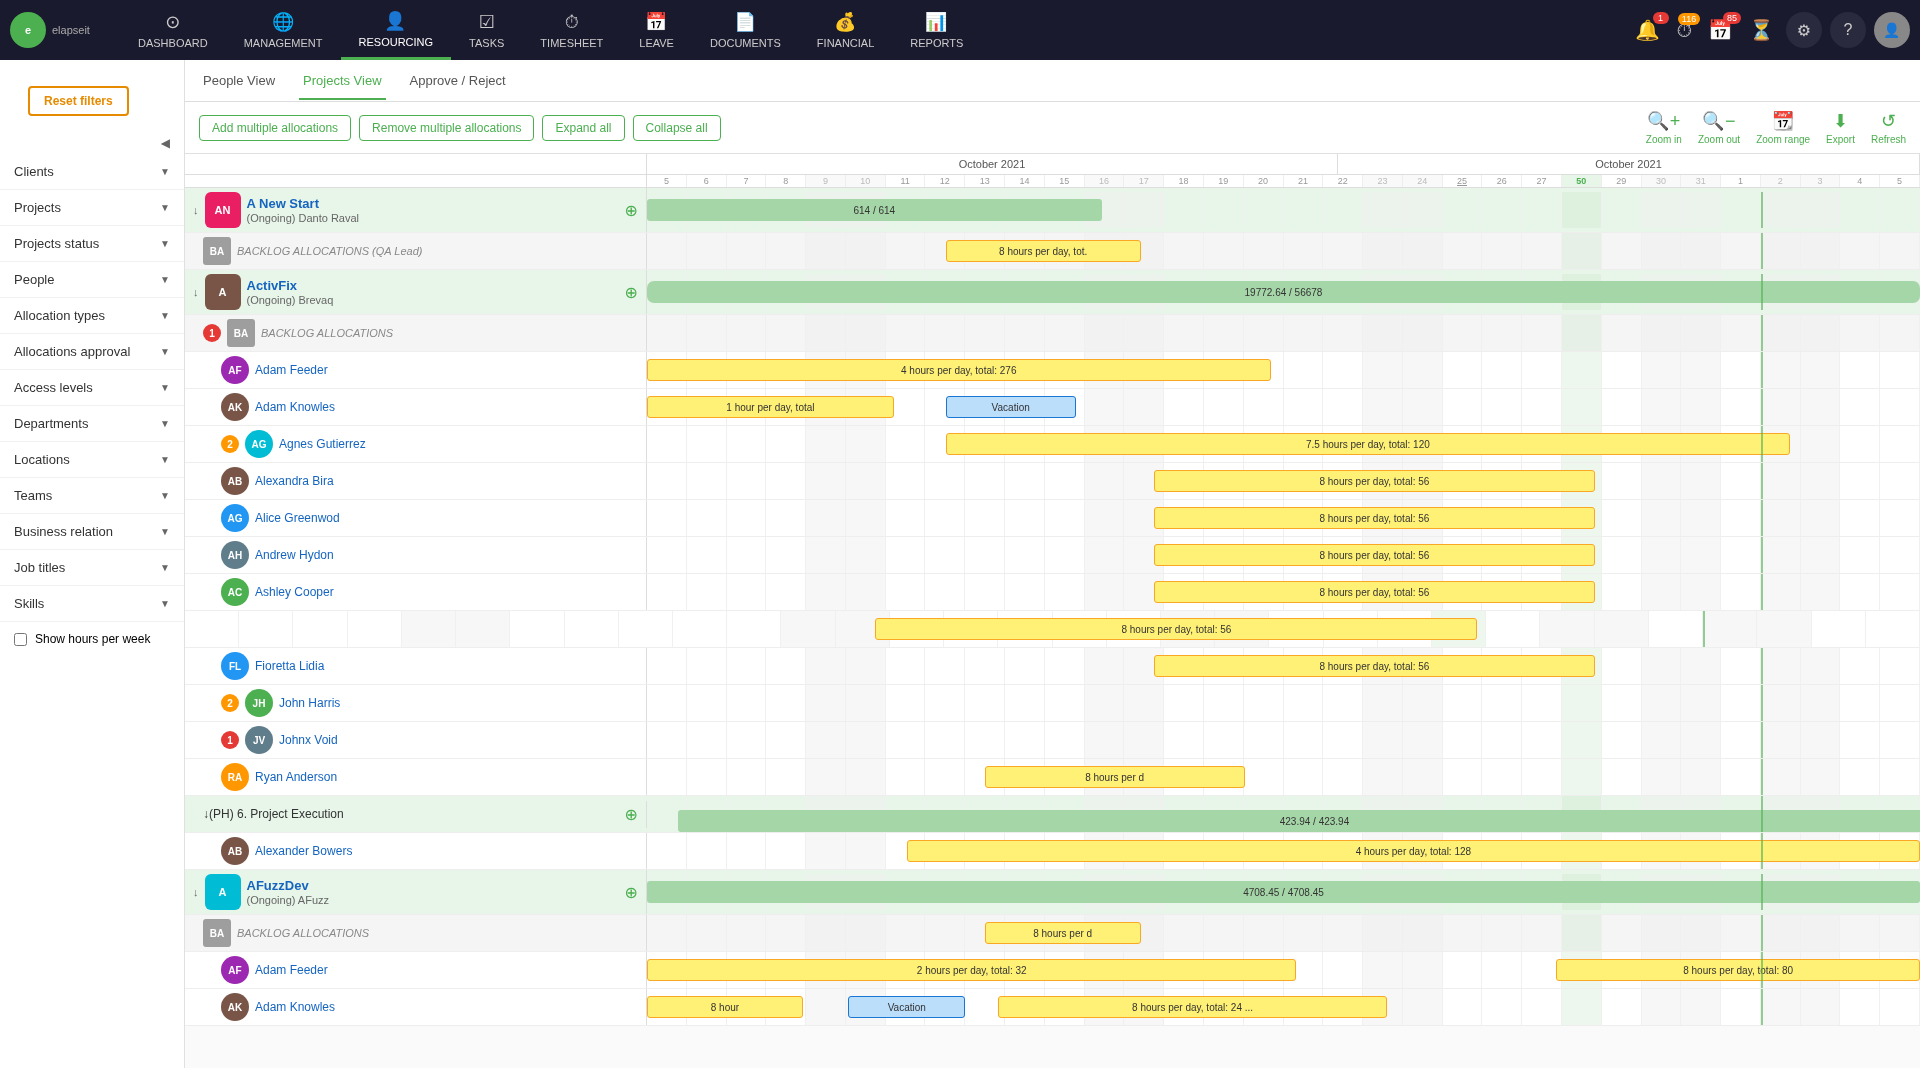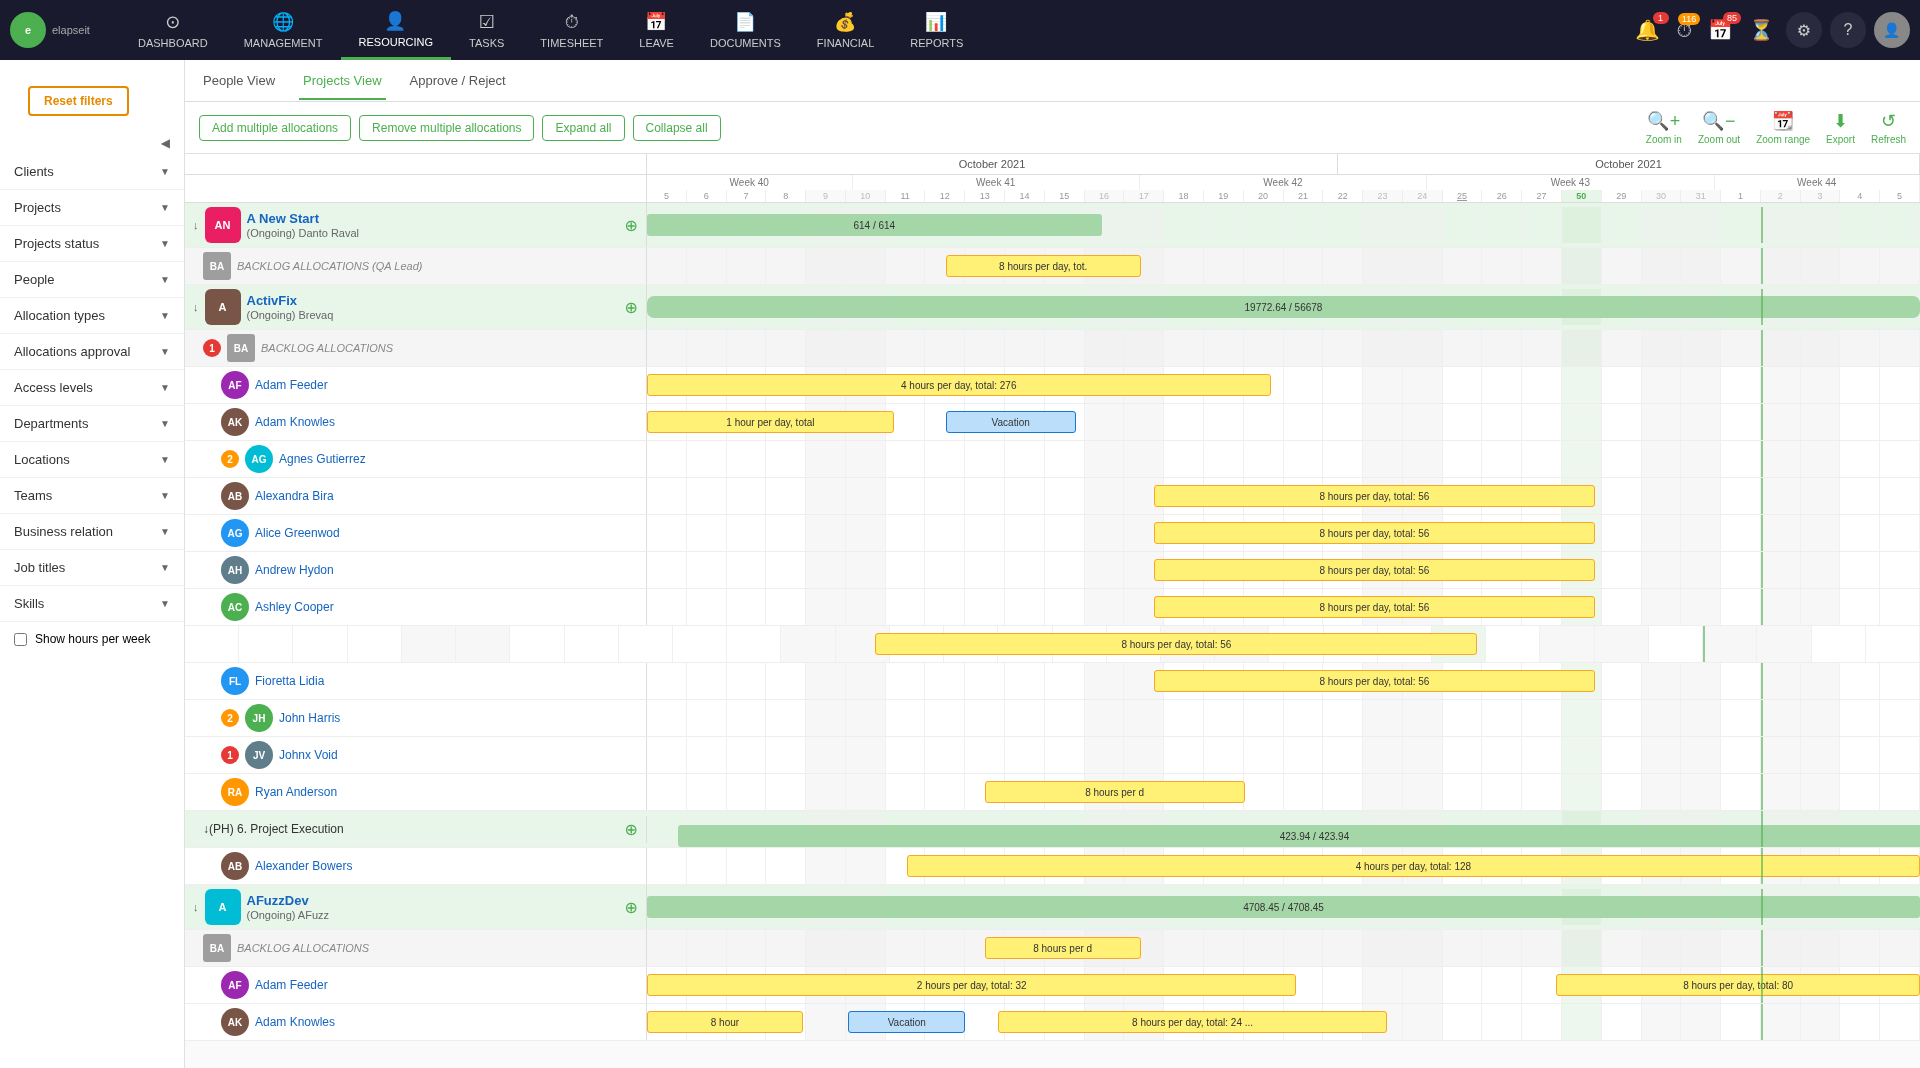--- a/index.html
+++ b/index.html
@@ -520,27 +520,20 @@
           <div class="gantt-header-months">
             <div class="gantt-row-label-spacer"></div>
             <div class="gantt-months">
               <div class="gantt-month" style="flex:19">October 2021</div>
               <div class="gantt-month" style="flex:16">October 2021</div>
             </div>
           </div>
 
           <div class="gantt-weeks-row">
             <div class="gantt-row-label-spacer"></div>
-            <div class="gantt-weeks">
-              <div class="gantt-week" style="flex:5">Week 40</div>
-              <div class="gantt-week" style="flex:7">Week 41</div>
-              <div class="gantt-week" style="flex:7">Week 42</div>
-              <div class="gantt-week" style="flex:7">Week 43</div>
-              <div class="gantt-week" style="flex:5">Week 44</div>
-            </div>
           </div>
 
           <div class="gantt-days-row">
             <div class="gantt-row-label-spacer"></div>
             <div class="gantt-days" id="gantt-days-container">
 
             <div class="gantt-day" style="flex: 1 1 0%; min-width: 28px;">5</div>
                 <div class="gantt-day" style="flex: 1 1 0%; min-width: 28px;">6</div>
                 <div class="gantt-day" style="flex: 1 1 0%; min-width: 28px;">7</div>
                 <div class="gantt-day" style="flex: 1 1 0%; min-width: 28px;">8</div>
@@ -882,20 +875,21 @@
                   <div style="flex: 1 1 0%; border-right: 1px solid rgb(240, 240, 240); height: 100%;"></div>
                   <div style="flex: 1 1 0%; border-right: 1px solid rgb(240, 240, 240); height: 100%; background: rgba(240, 240, 240, 0.5);"></div>
                   <div style="flex: 1 1 0%; border-right: 1px solid rgb(240, 240, 240); height: 100%; background: rgba(240, 240, 240, 0.5);"></div>
                   <div style="flex: 1 1 0%; border-right: 1px solid rgb(240, 240, 240); height: 100%;"></div>
                   <div style="flex: 1 1 0%; border-right: 1px solid rgb(240, 240, 240); height: 100%; background: rgba(240, 240, 240, 0.5);"></div>
                   <div style="flex: 1 1 0%; border-right: 1px solid rgb(240, 240, 240); height: 100%; background: rgba(240, 240, 240, 0.5);"></div>
                   <div style="flex: 1 1 0%; border-right: 1px solid rgb(240, 240, 240); height: 100%;"></div>
                   <div style="flex: 1 1 0%; border-right: 1px solid rgb(240, 240, 240); height: 100%;"></div>
                 </div>
                 <div style="position: absolute; top: 0px; bottom: 0px; width: 2px; background: rgb(76, 175, 80); opacity: 0.6; z-index: 5; left: 87.5%;"></div>
+                <div class="gantt-bar bar-yellow" style="left: 23.4694%; width: 66.3265%; top: 7px;">7.5 hours per day, total: 120</div>
               </div>
             </div>
             <div class="gantt-row person-row">
               <div class="row-label indent2">
                 <div class="avatar-circle" style="background: rgb(121, 85, 72);">AB</div>
                 <a class="person-name">Alexandra Bira</a>
               </div>
               <div class="row-bars" style="position: relative; flex: 1 1 0%; height: 36px;">
                 <div style="position: absolute; inset: 0px; display: flex; pointer-events: none;">
                   <div style="flex: 1 1 0%; border-right: 1px solid rgb(240, 240, 240); height: 100%;"></div>

